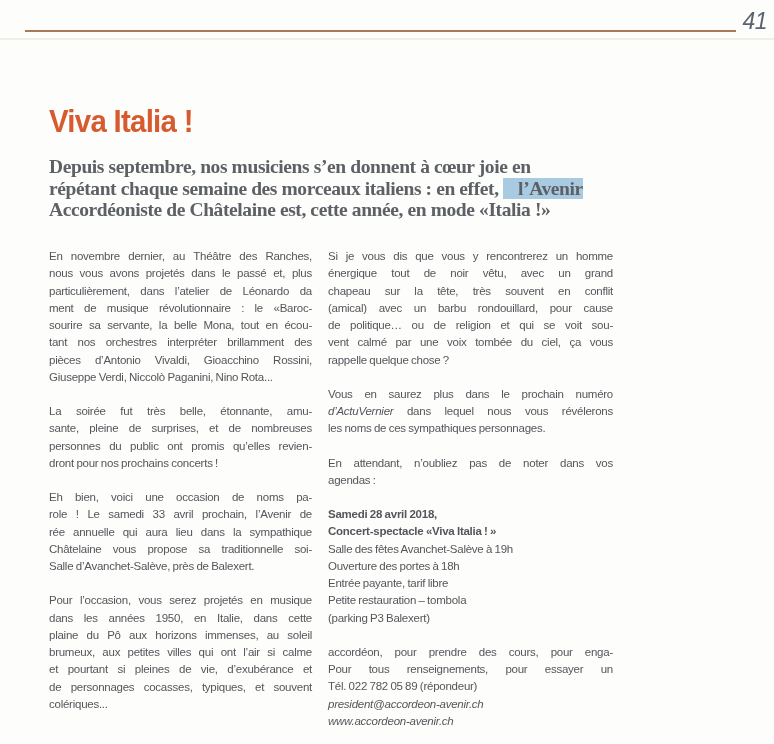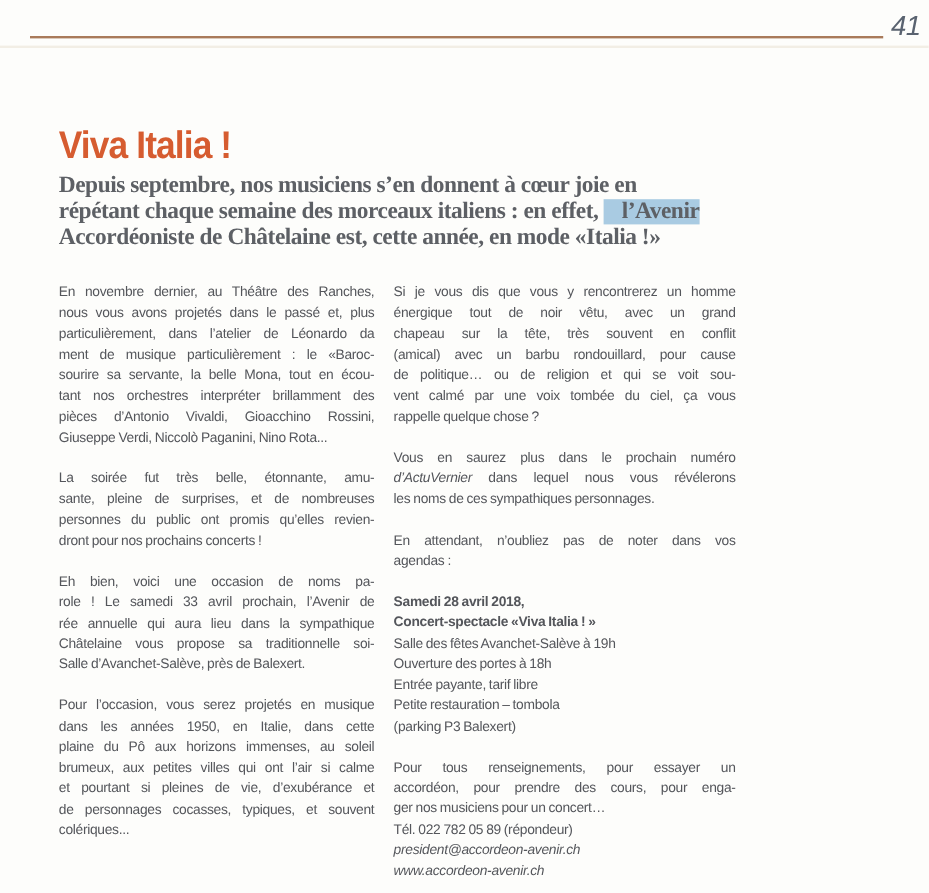--- a/index.html
+++ b/index.html
@@ -39,21 +39,21 @@
   }
   #lead .line {
     font-family:"Liberation Serif","DejaVu Serif",serif;
     font-weight:700;
     font-size:19.5px; line-height:21.7px;
     letter-spacing:-0.4px; word-spacing:0;
     color:#5d6065;
   }
   #col-left  { position:absolute; left:49px;  top:236px; width:263px; }
   #col-right { position:absolute; left:328px; top:236px; width:285px; }
-  .para { margin:0 0 17px 0; }
+  .para { margin:12px 0 17px 0; }
   .para:last-child { margin-bottom:0; }
   .line {
     font-size:11.5px; line-height:17.25px;
     letter-spacing:-0.25px; word-spacing:-0.5px;
     color:#54565b;
   }
   .line.just { text-align:justify; text-align-last:justify; }
   span.b  { font-weight:700; }
   span.i  { font-style:italic; }
   span.hl { background:#a9cbe2;padding-left:15px; }
@@ -73,21 +73,21 @@
       <div class="line"><span>répétant chaque semaine des morceaux italiens : en effet, </span><span class="hl">l’Avenir</span></div>
       <div class="line"><span>Accordéoniste de Châtelaine est, cette année, en mode «Italia !»</span></div>
     </div>
   </div>
 
 <div id="col-left">
     <div class="para">
       <div class="line just"><span>En novembre dernier, au Théâtre des Ranches,</span></div>
       <div class="line just"><span>nous vous avons projetés dans le passé et, plus</span></div>
       <div class="line just"><span>particulièrement, dans l’atelier de Léonardo da</span></div>
-      <div class="line just"><span>ment de musique particulièrement : le «Baroc-</span></div>
+      <div class="line just"><span>ment de musique révolutionnaire : le «Baroc-</span></div>
       <div class="line just"><span>sourire sa servante, la belle Mona, tout en écou-</span></div>
       <div class="line just"><span>tant nos orchestres interpréter brillamment des</span></div>
       <div class="line just"><span>pièces d’Antonio Vivaldi, Gioacchino Rossini,</span></div>
       <div class="line"><span>Giuseppe Verdi, Niccolò Paganini, Nino Rota...</span></div>
     </div>
     <div class="para">
       <div class="line just"><span>La soirée fut très belle, étonnante, amu-</span></div>
       <div class="line just"><span>sante, pleine de surprises, et de nombreuses</span></div>
       <div class="line just"><span>personnes du public ont promis qu’elles revien-</span></div>
       <div class="line"><span>dront pour nos prochains concerts !</span></div>
@@ -131,20 +131,19 @@
     <div class="para">
       <div class="line"><span class="b">Samedi 28 avril 2018,</span></div>
       <div class="line"><span class="b">Concert-spectacle «Viva Italia ! »</span></div>
       <div class="line"><span>Salle des fêtes Avanchet-Salève à 19h</span></div>
       <div class="line"><span>Ouverture des portes à 18h</span></div>
       <div class="line"><span>Entrée payante, tarif libre</span></div>
       <div class="line"><span>Petite restauration – tombola</span></div>
       <div class="line"><span>(parking P3 Balexert)</span></div>
     </div>
     <div class="para">
+      <div class="line just"><span>accordéon, pour prendre des cours, pour enga-</span></div>
       <div class="line just"><span>Pour tous renseignements, pour essayer un</span></div>
-      <div class="line just"><span>accordéon, pour prendre des cours, pour enga-</span></div>
-      <div class="line"><span>ger nos musiciens pour un concert…</span></div>
       <div class="line"><span>Tél. 022 782 05 89 (répondeur)</span></div>
       <div class="line"><span class="i">president@accordeon-avenir.ch</span></div>
       <div class="line"><span class="i">www.accordeon-avenir.ch</span></div>
     </div>
   </div>
 
 </body></html>

